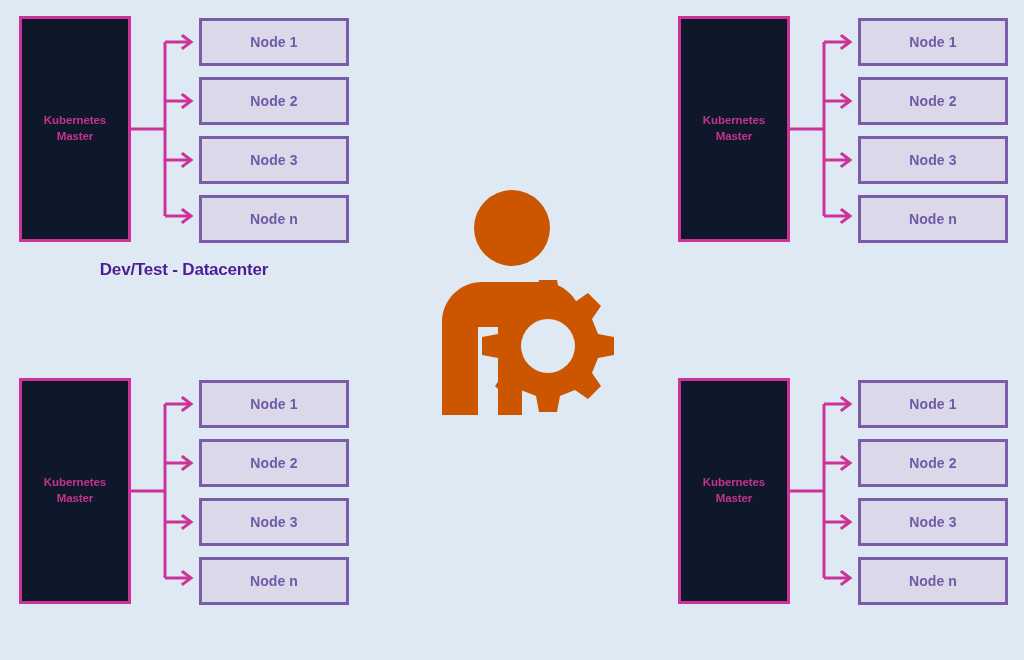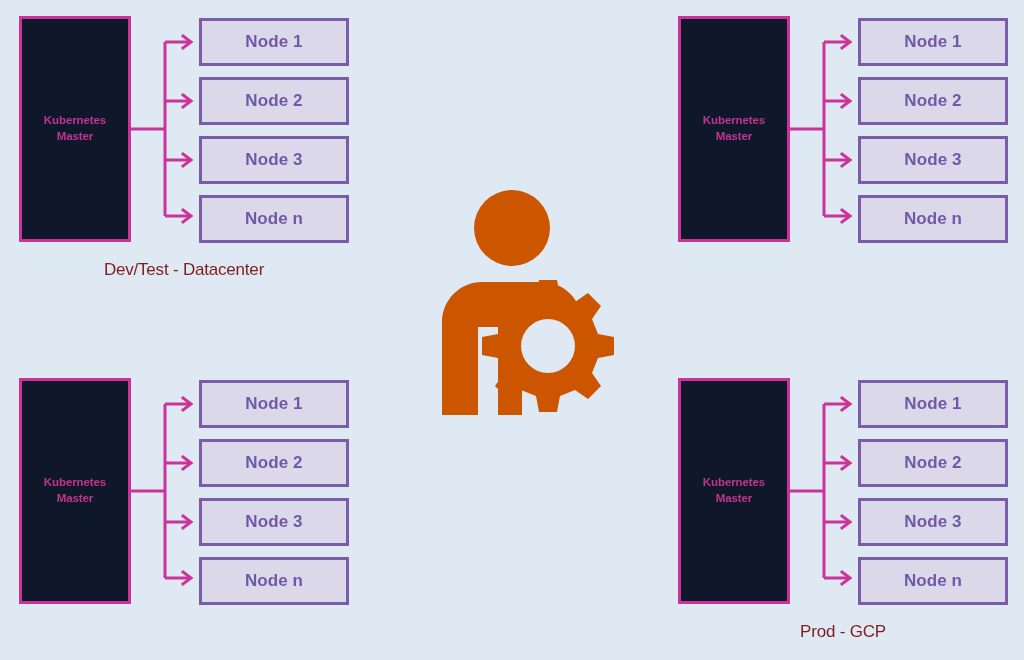--- a/index.html
+++ b/index.html
@@ -69,43 +69,43 @@
     border: 3px solid #7a5ca8;
     box-sizing: border-box;
     display: flex;
     align-items: center;
     justify-content: center;
     margin-bottom: 11px;
   }
   .node-box:last-child { margin-bottom: 16px; }
   .node-label {
     color: #6f5aa8;
-    font-size: 17px;
+    font-size: 14px;
     font-weight: bold;
     letter-spacing: 0.1px;
   }
 
   
   .connector {
     position: absolute;
     left: 110px;
     top: 0;
     width: 76px;
     height: 232px;
     overflow: visible;
   }
 
   
   .env-label {
     position: absolute;
     width: 330px;
     text-align: center;
-    color: #7f1d1d;
+    color: #4c1d95;
     font-size: 17px;
-    font-weight: normal;
+    font-weight: bold;
     letter-spacing: -0.2px;
   }
   .cluster .env-label {
     left: 0;
     top: 244px;
   }
 
   
   .center-icon {
     position: absolute;
@@ -280,21 +280,20 @@
         <span class="node-label">Node 2</span>
       </div>
       <div class="node-box">
         <span class="node-label">Node 3</span>
       </div>
       <div class="node-box">
         <span class="node-label">Node n</span>
       </div>
     </div>
 
-    <div class="env-label">Prod - GCP</div>
   </div>
 
   <svg class="center-icon" viewBox="0 0 200 225">
 
     <circle cx="82" cy="38" r="38" fill="#cc5500"></circle>
 
     <path d="M12,225 L12,132 C12,110 30,92 52,92 L112,92 C134,92 152,110 152,132 L152,137
              L120,137 L118,118 L92,118 L92,225 L68,225 L68,137 L48,137 L48,225 Z" fill="#cc5500"></path>
 
     <g transform="translate(118,152)">

